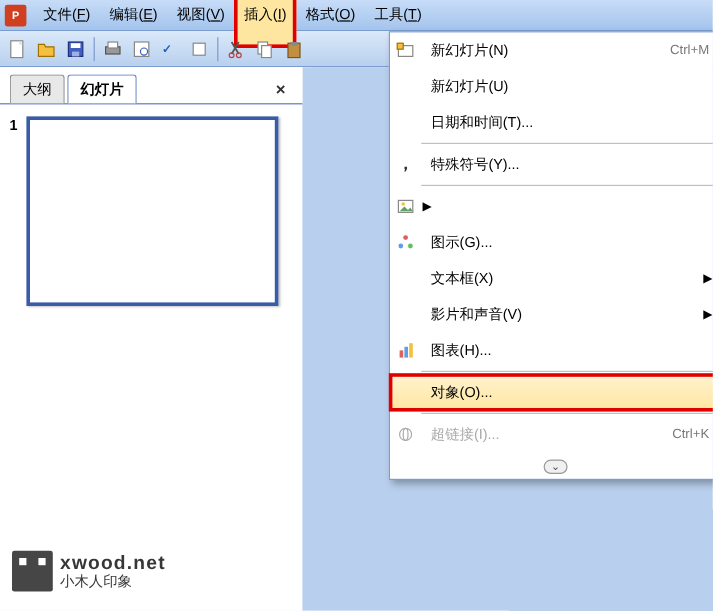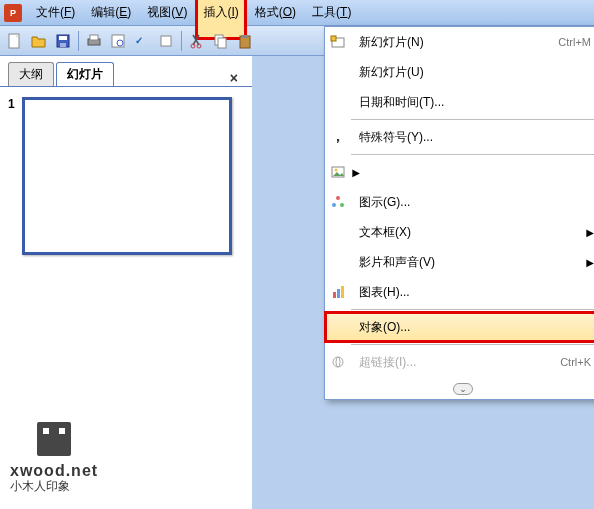--- a/index.html
+++ b/index.html
@@ -12,40 +12,40 @@
 .menu-item.highlighted { border: 3px solid #e00000; padding: 16px 5px; background: #ffe6a0; }
 
 .toolbar { background: linear-gradient(#dbe9fa, #b8d0ee); height: 30px; display: flex; align-items: center; padding: 0 4px; gap: 2px; border-bottom: 1px solid #7a9cd0; }
 .tb-btn { width: 22px; height: 22px; display: inline-flex; align-items: center; justify-content: center; border: 1px solid transparent; cursor: pointer; }
 .tb-sep { width: 1px; height: 20px; background: #7a9cd0; margin: 0 2px; }
 
 .workspace { display: flex; height: calc(509px - 56px); }
 .left-pane { width: 260px; background: #fff; border-right: 8px solid #b8d0ee; position: relative; }
 .right-pane { flex: 1; background: #b8d0ee; }
 
-.tabs { display: flex; align-items: flex-end; padding: 6px 8px 0 8px; background: #fff; }
+.tabs { display: flex; align-items: center; padding: 6px 8px 0 8px; background: #fff; }
 .tab { padding: 3px 10px; border: 1px solid #888; border-bottom: none; background: #e8e8e8; margin-right: 2px; cursor: pointer; border-radius: 3px 3px 0 0; }
 .tab.active { background: #fff; font-weight: bold; border-color: #5a7cc0; position: relative; z-index: 2; }
 .close-x { margin-left: auto; margin-right: 6px; cursor: pointer; font-weight: bold; color: #333; font-size: 14px; }
 .pane-body { border-top: 1px solid #5a7cc0; padding: 10px 8px; display: flex; }
 .slide-num { width: 14px; font-weight: bold; font-size: 12px; }
 .thumb { width: 210px; height: 158px; border: 3px solid #3a5ca8; background: #fff; box-shadow: 1px 1px 2px rgba(0,0,0,0.3); }
 
 .dropdown { position: absolute; top: 26px; left: 324px; width: 278px; background: #fff; border: 1px solid #7a9cd0; box-shadow: 3px 3px 6px rgba(0,0,0,0.3); z-index: 100; }
 .dd-row { display: flex; align-items: center; height: 30px; }
 .dd-icon { width: 26px; height: 30px; display: flex; align-items: center; justify-content: center; font-size: 14px; }
 .dd-label { flex: 1; padding-left: 8px; display: flex; align-items: center; }
 .dd-shortcut { color: #777; padding-right: 10px; font-size: 11px; }
 .dd-arrow { width: 16px; text-align: center; color: #000; font-size: 10px; padding-right: 6px; }
 .dd-sep { height: 1px; background: #c0c0c0; margin: 2px 0 2px 26px; }
 .dd-row.highlighted { outline: 3px solid #e00000; outline-offset: -2px; background: linear-gradient(#fff3d0, #ffe6a0); }
 .dd-expand { text-align: center; padding: 4px; cursor: pointer; }
 .dd-expand .chev { display: inline-block; border: 1px solid #999; border-radius: 10px; width: 20px; font-size: 9px; color: #555; background: #f0f0f0; }
 
-.watermark { position: absolute; left: 10px; bottom: 16px; display: flex; align-items: center; gap: 6px; opacity: 0.9; z-index: 50; flex-direction: column; }
+.watermark { position: absolute; left: 10px; bottom: 16px; display: flex; align-items: center; gap: 6px; opacity: 0.9; z-index: 50; }
 .wm-robot { width: 34px; height: 34px; background: #333; position: relative; border-radius: 2px; }
 .wm-robot::before { content: ""; position: absolute; top: 6px; left: 6px; width: 6px; height: 6px; background: #fff; }
 .wm-robot::after { content: ""; position: absolute; top: 6px; right: 6px; width: 6px; height: 6px; background: #fff; }
 .wm-text { font-family: Arial, sans-serif; font-size: 12px; color: #222; line-height: 1.1; }
 .wm-text .big { font-size: 16px; font-weight: bold; letter-spacing: 1px; }
 
 svg { display: block; }
 </style>
 </head>
 <body>

